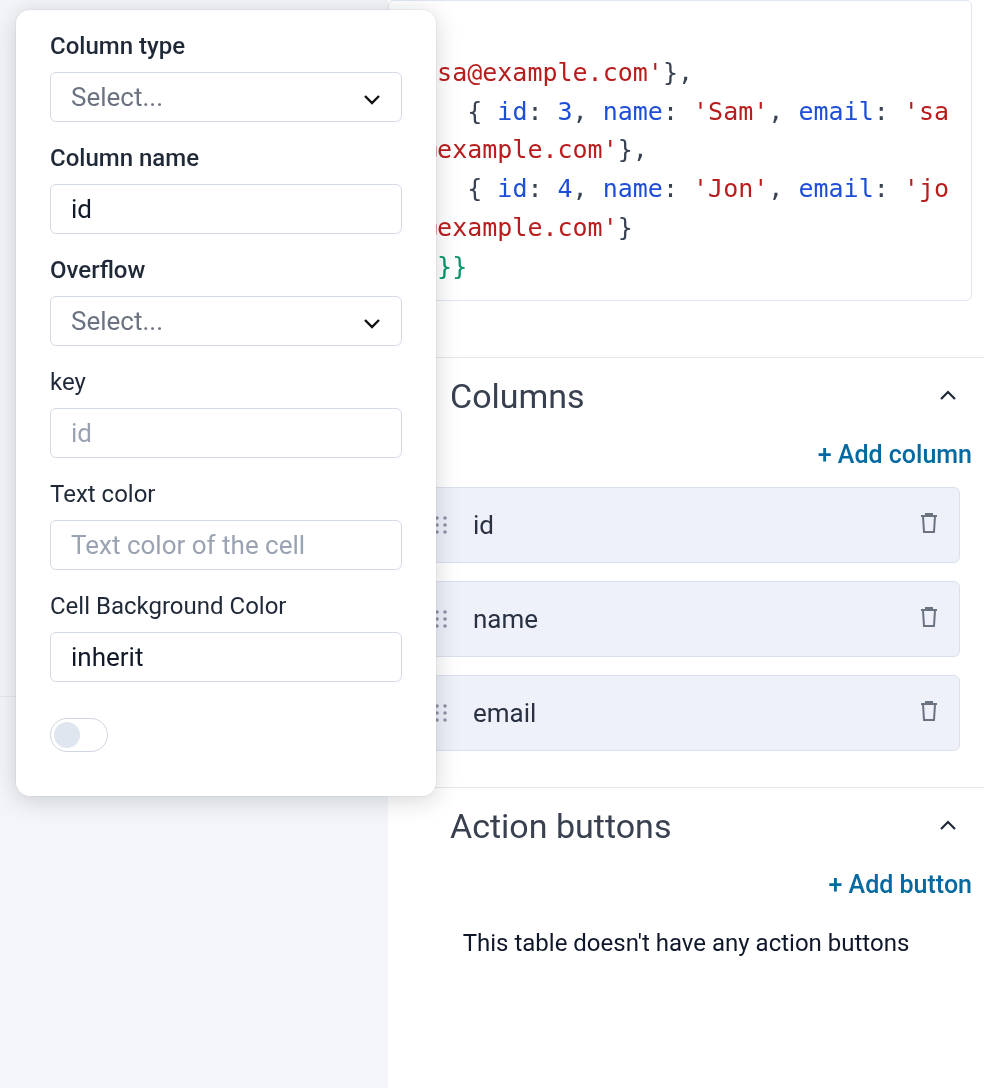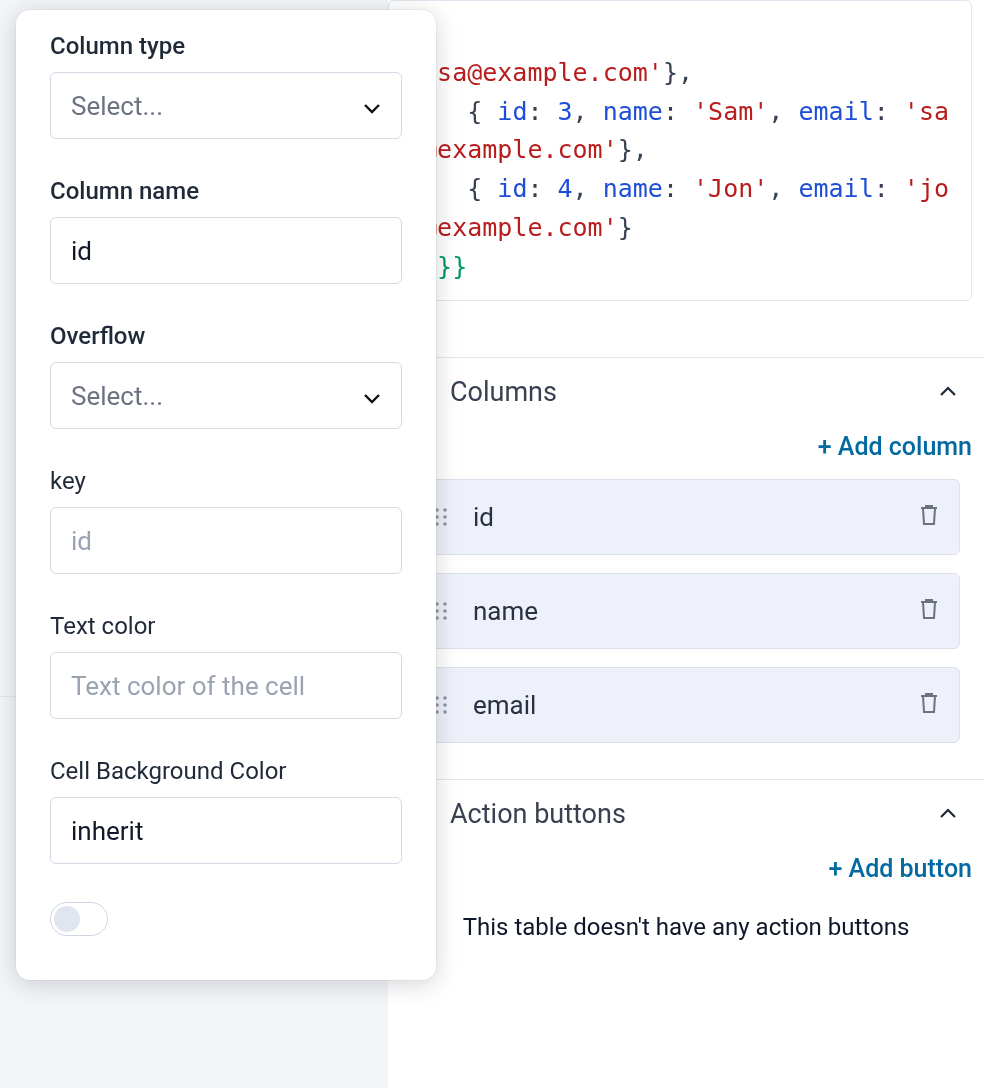--- a/index.html
+++ b/index.html
@@ -10,41 +10,41 @@
   .right-panel { position: absolute; top: 0; left: 388px; right: 0; bottom: 0; background: #fff; }
   .code-block { margin: 0 12px 0 0; border: 1px solid #dfe6ef; border-radius: 6px; padding: 14px 18px 14px 18px; font-family: ui-monospace, Menlo, Consolas, monospace; font-size: 25px; line-height: 1.55; white-space: pre-wrap; word-break: break-all; background:#fff; }
   .tok-str { color: #b91c1c; }
   .tok-num { color: #1d4ed8; }
   .tok-key { color: #1d4ed8; }
   .tok-punc { color: #374151; }
   .tok-brace-end { color: #059669; font-weight: 500; }
 
   .section { border-top: 1px solid #e5e7eb; padding: 0; }
   .section-header { display: flex; align-items: center; justify-content: space-between; padding: 18px 24px 18px 62px; }
-  .section-title { font-size: 27px; color: #394150; font-weight: 400; }
+  .section-title { font-size: 34px; color: #394150; font-weight: 400; }
   .chev { width: 24px; height: 24px; color: #1f2937; }
   .chev svg { width: 24px; height: 24px; stroke: currentColor; fill: none; stroke-width: 2.2; }
   .link-action { color: #0369a1; font-size: 25px; text-align: right; padding: 6px 12px 18px 0; font-weight: 500; }
 
   .col-list { padding: 0 24px; display: flex; flex-direction: column; gap: 18px; }
   .col-row { background: #eef1f9; border: 1px solid #dbe1ec; border-radius: 6px; height: 76px; display: flex; align-items: center; padding: 0 18px; gap: 22px; }
   .drag-handle { color: #8a94a6; width: 20px; display:flex; align-items:center; justify-content:center; }
   .drag-handle svg { width: 16px; height: 22px; }
   .col-label { flex: 1; font-size: 26px; color: #293142; font-weight: 400; }
   .trash { color: #6b7280; }
   .trash svg { width: 24px; height: 26px; stroke: currentColor; fill: none; stroke-width: 2; }
 
   .empty-msg { text-align: center; color: #0f172a; font-size: 24px; padding: 12px 0 24px 0; }
 
   
   .popover { position: absolute; top: 10px; left: 16px; width: 420px; background: #fff; border-radius: 14px; box-shadow: 0 4px 24px rgba(16,24,40,.18), 0 0 0 1px rgba(16,24,40,.04); padding: 22px 34px 44px 34px; }
-  .field-group { margin-bottom: 38px; }
+  .field-group { margin-bottom: 22px; }
   .field-label { font-size: 24px; color: #1f2937; font-weight: 500; margin-bottom: 12px; }
   .field-label.light { font-weight: 400; }
-  .select-box, .text-input { width: 100%; height: 67px; border: 1px solid #d3dae4; border-radius: 6px; background: #fff; padding: 0 20px; font-size: 26px; color: #374151; display: flex; align-items: center; justify-content: space-between; }
+  .select-box, .text-input { width: 100%; height: 50px; border: 1px solid #d3dae4; border-radius: 6px; background: #fff; padding: 0 20px; font-size: 26px; color: #374151; display: flex; align-items: center; justify-content: space-between; }
   .select-placeholder { color: #6b7280; }
   .text-input { color: #111827; }
   .text-input.placeholder { color: #9aa3b2; }
   .chevdown svg { width: 18px; height: 12px; stroke: #111; stroke-width: 2.4; fill: none; }
 
   .toggle-row { display: flex; align-items: center; gap: 18px; margin-top: 36px; }
   .toggle { width: 58px; height: 34px; border-radius: 999px; border: 1px solid #cfd6e1; background: #fff; position: relative; }
   .toggle .knob { position: absolute; top: 3px; left: 3px; width: 26px; height: 26px; border-radius: 50%; background: #e0e6ef; }
   .toggle-label { font-size: 25px; color: #1f2937; }
 

